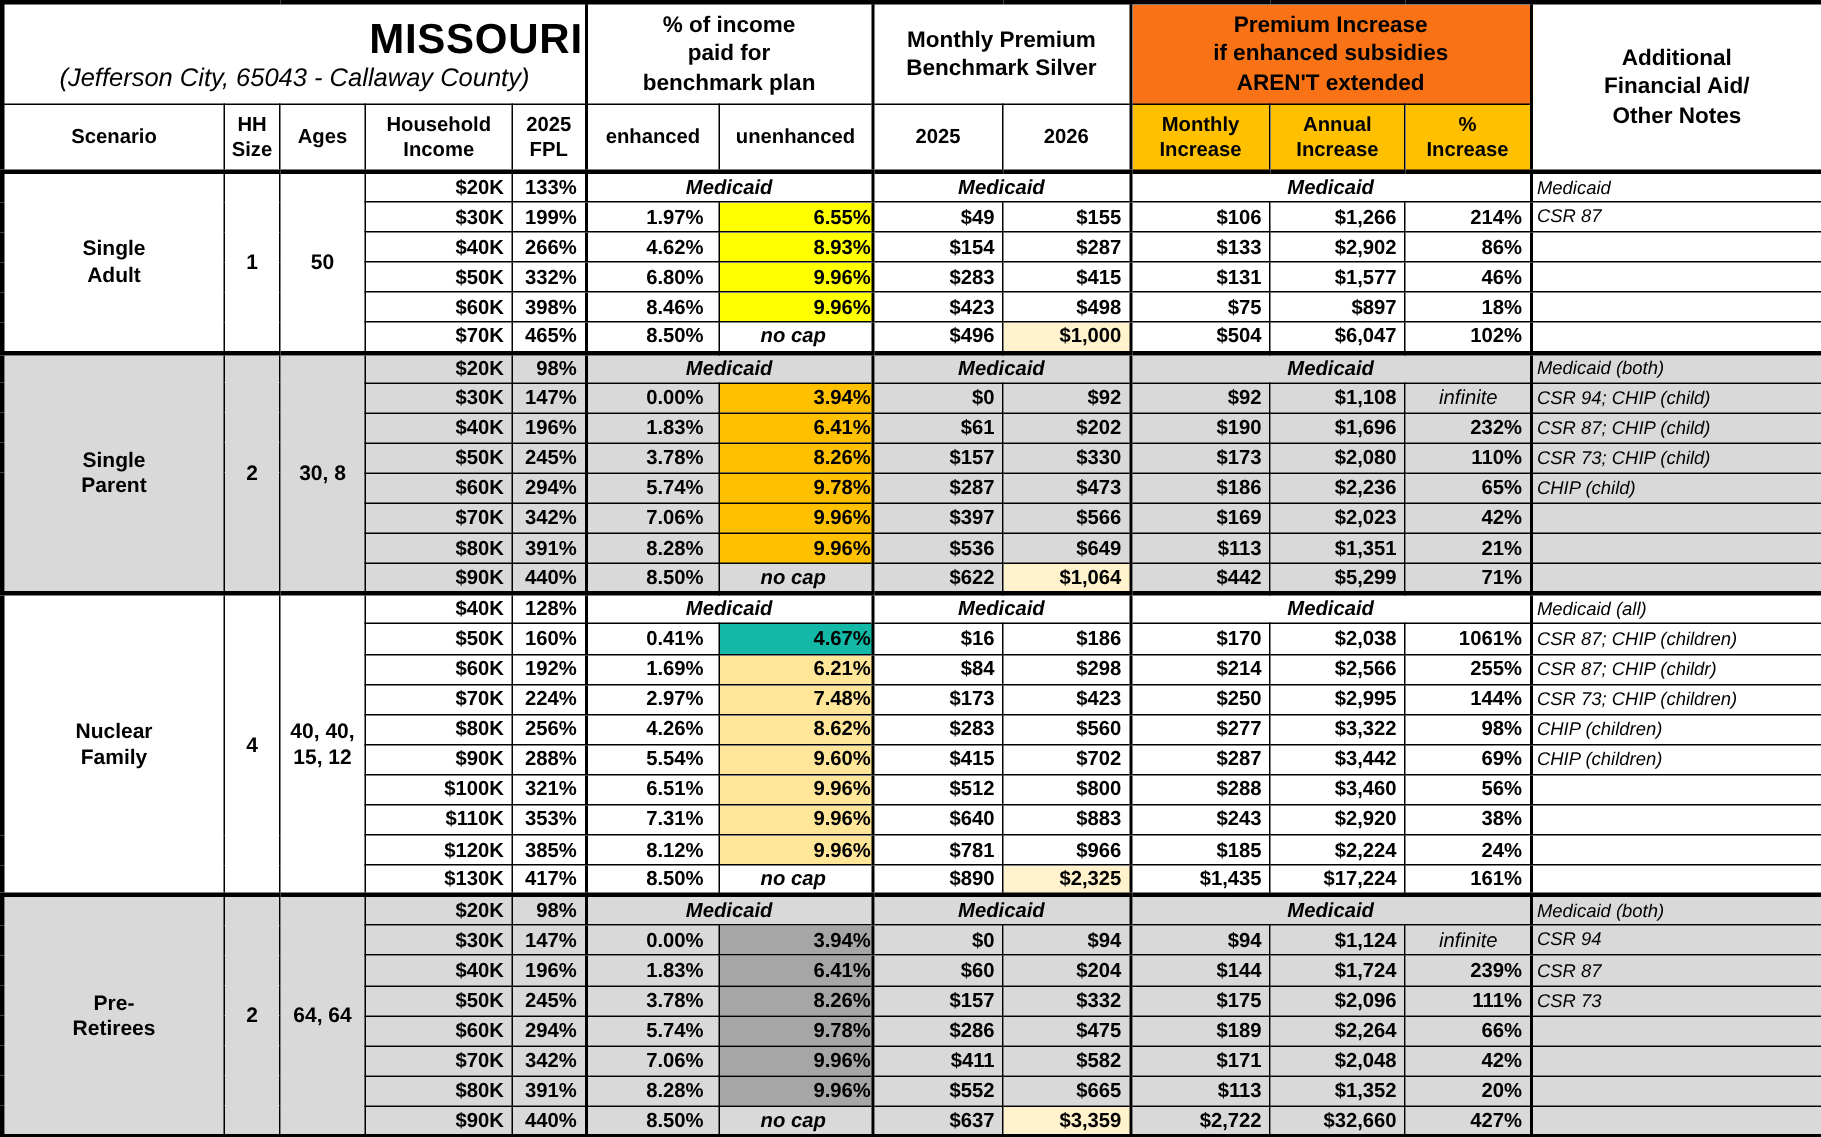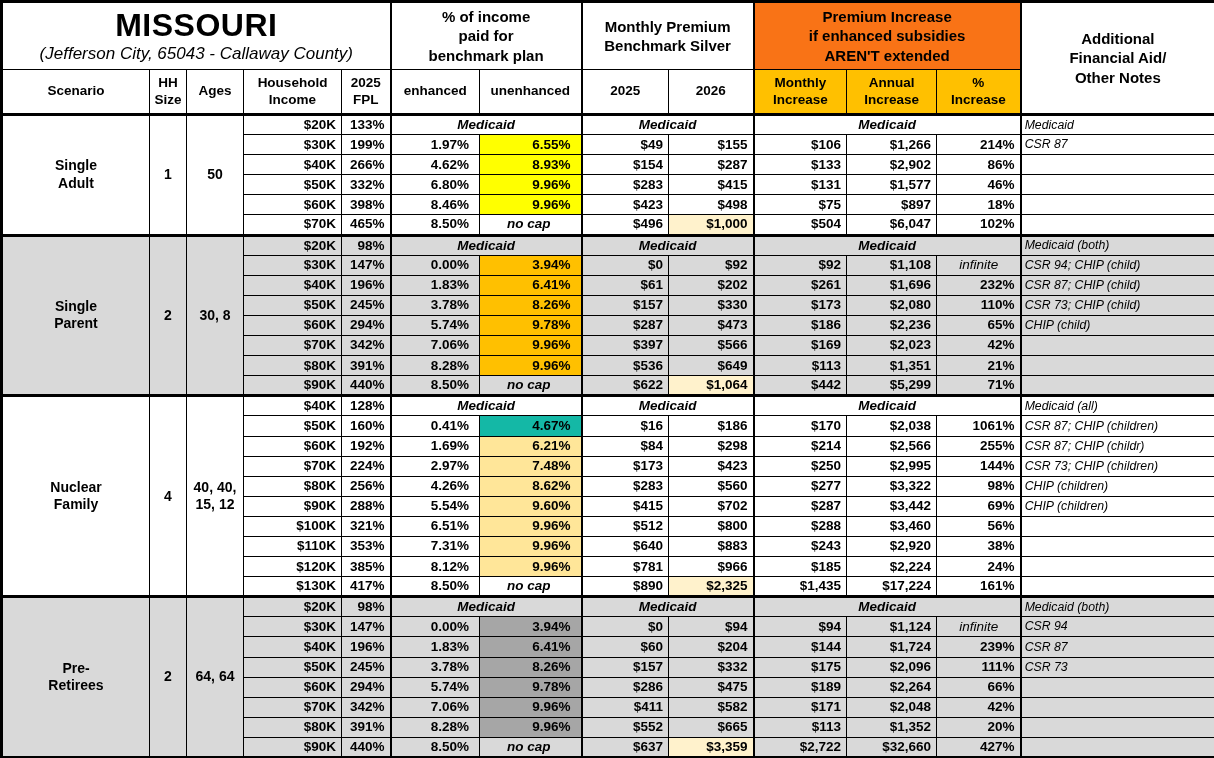--- a/index.html
+++ b/index.html
@@ -5,31 +5,31 @@
   html,body { margin:0; padding:0; background:#fff; }
   body { width:1214px; height:758px; font-family:"Liberation Sans", sans-serif; }
   table { width:1214px; table-layout:fixed; border-collapse:collapse; border:3px solid #000; }
   td { border:1px solid #000; vertical-align:middle; overflow:hidden; white-space:nowrap;
        font-size:13.5px; font-weight:700; color:#000; line-height:1.05; }
   .thickL { border-left:2px solid #000; }
   tr.sep-top > td { border-top:3px solid #000; }
   tr.hdr2 > td { border-bottom:3px solid #000; }
 
   .title-cell { text-align:center; }
-  .title { font-size:32px; font-weight:700; letter-spacing:.5px; }
+  .title { font-size:28px; font-weight:700; letter-spacing:.5px;text-align:right; }
   .subtitle { font-size:17px; font-style:italic; font-weight:400; margin-top:2px; }
 
   .grp { text-align:center; font-size:15px; }
   .grp div, .ch { white-space:pre-line; }
   .ch { text-align:center; font-size:13.5px; line-height:1.2; }
   .grp div { display:inline-block; line-height:1.3; }
 
   .num   { text-align:right; padding-right:5px; }
   .enh   { padding-right:10px; }
-  .unenh { padding-right:10px; }
+  .unenh { padding-right:0; }
   .medicaid { text-align:center; font-style:italic; }
   .nocap { text-align:center; font-style:italic; padding-right:4px; }
   .inf   { text-align:center; font-style:italic; font-weight:400; padding-right:0; }
   .notes { text-align:left; font-style:italic; font-weight:400; font-size:12.3px; padding-left:3px; }
   .scen, .hh, .ages { text-align:center; font-size:14px; white-space:pre-line; line-height:1.25; }
 </style>
 </head>
 <body>
 
 <table>
@@ -190,21 +190,21 @@
         <td class="inf">infinite</td>
         <td class="notes thickL">CSR 94; CHIP (child)</td>
       </tr>
       <tr class="" style="height: 20.1px; background: rgb(217, 217, 217);">
         <td class="num">$40K</td>
         <td class="num">196%</td>
         <td class="num enh thickL">1.83%</td>
         <td class="num unenh" style="background: rgb(255, 192, 0);">6.41%</td>
         <td class="num thickL">$61</td>
         <td class="num">$202</td>
-        <td class="num thickL">$261</td>
+        <td class="num thickL">$190</td>
         <td class="num">$1,696</td>
         <td class="num">232%</td>
         <td class="notes thickL">CSR 87; CHIP (child)</td>
       </tr>
       <tr class="" style="height: 20.1px; background: rgb(217, 217, 217);">
         <td class="num">$50K</td>
         <td class="num">245%</td>
         <td class="num enh thickL">3.78%</td>
         <td class="num unenh" style="background: rgb(255, 192, 0);">8.26%</td>
         <td class="num thickL">$157</td>

